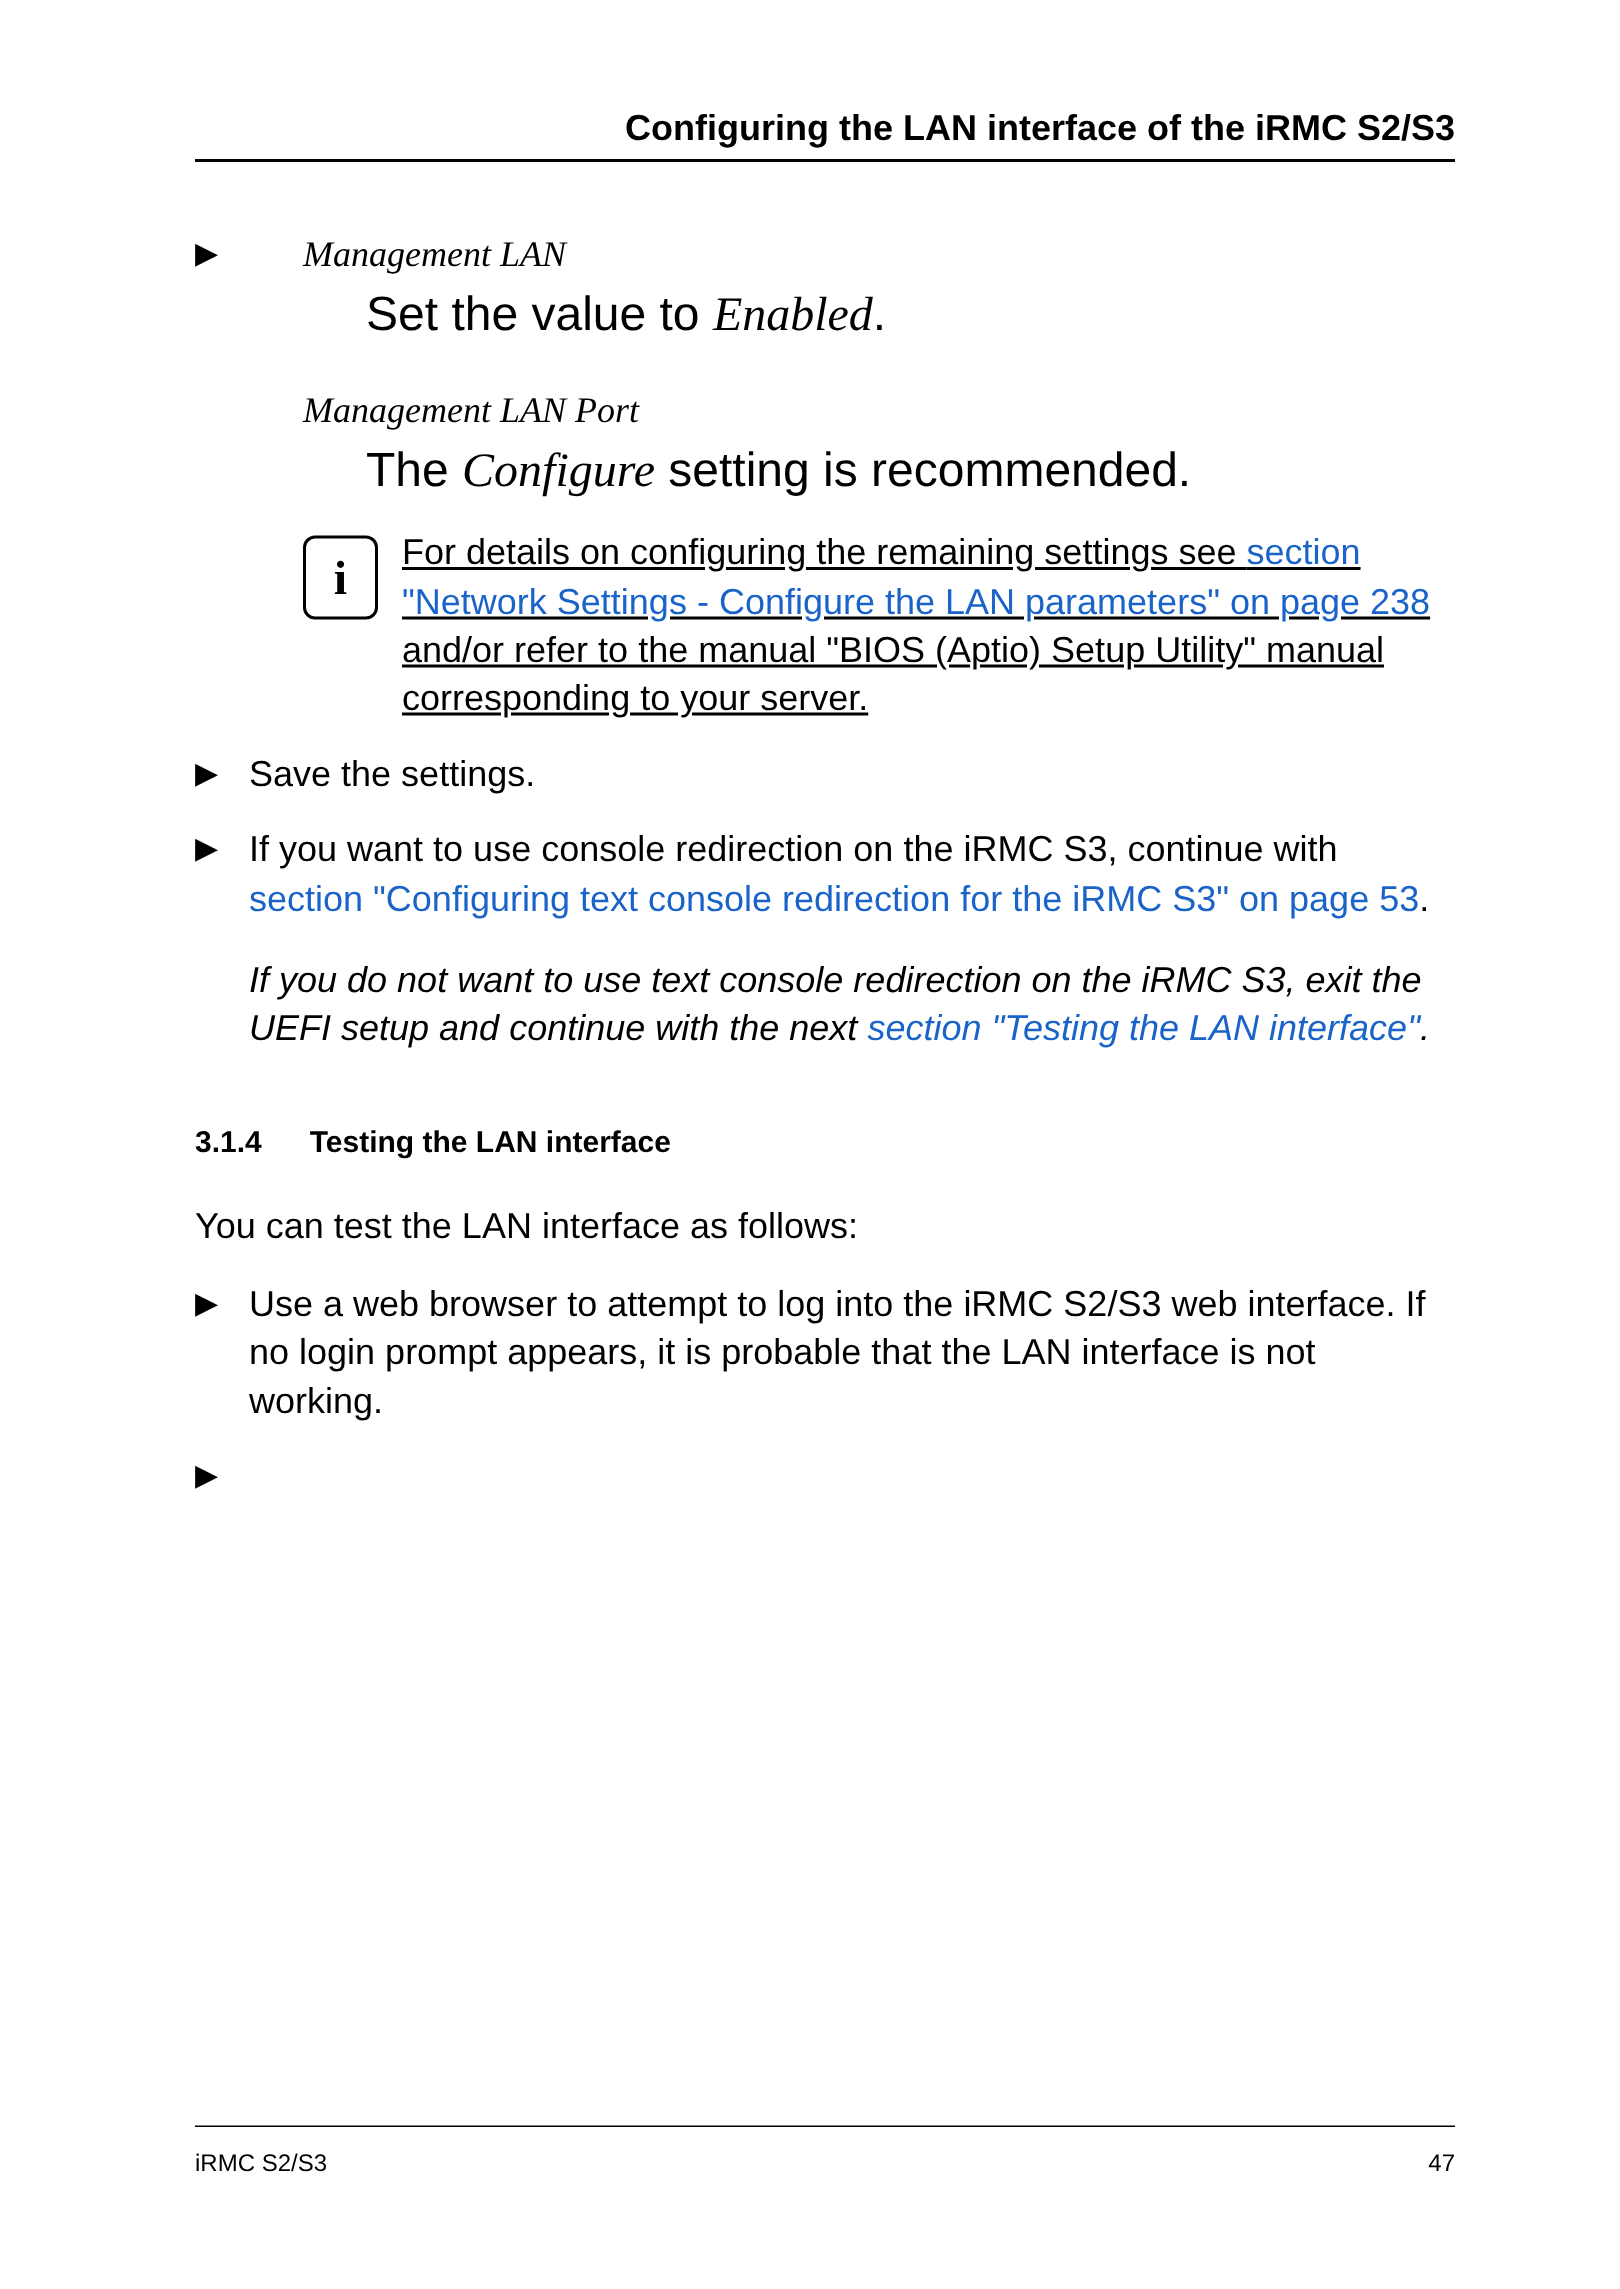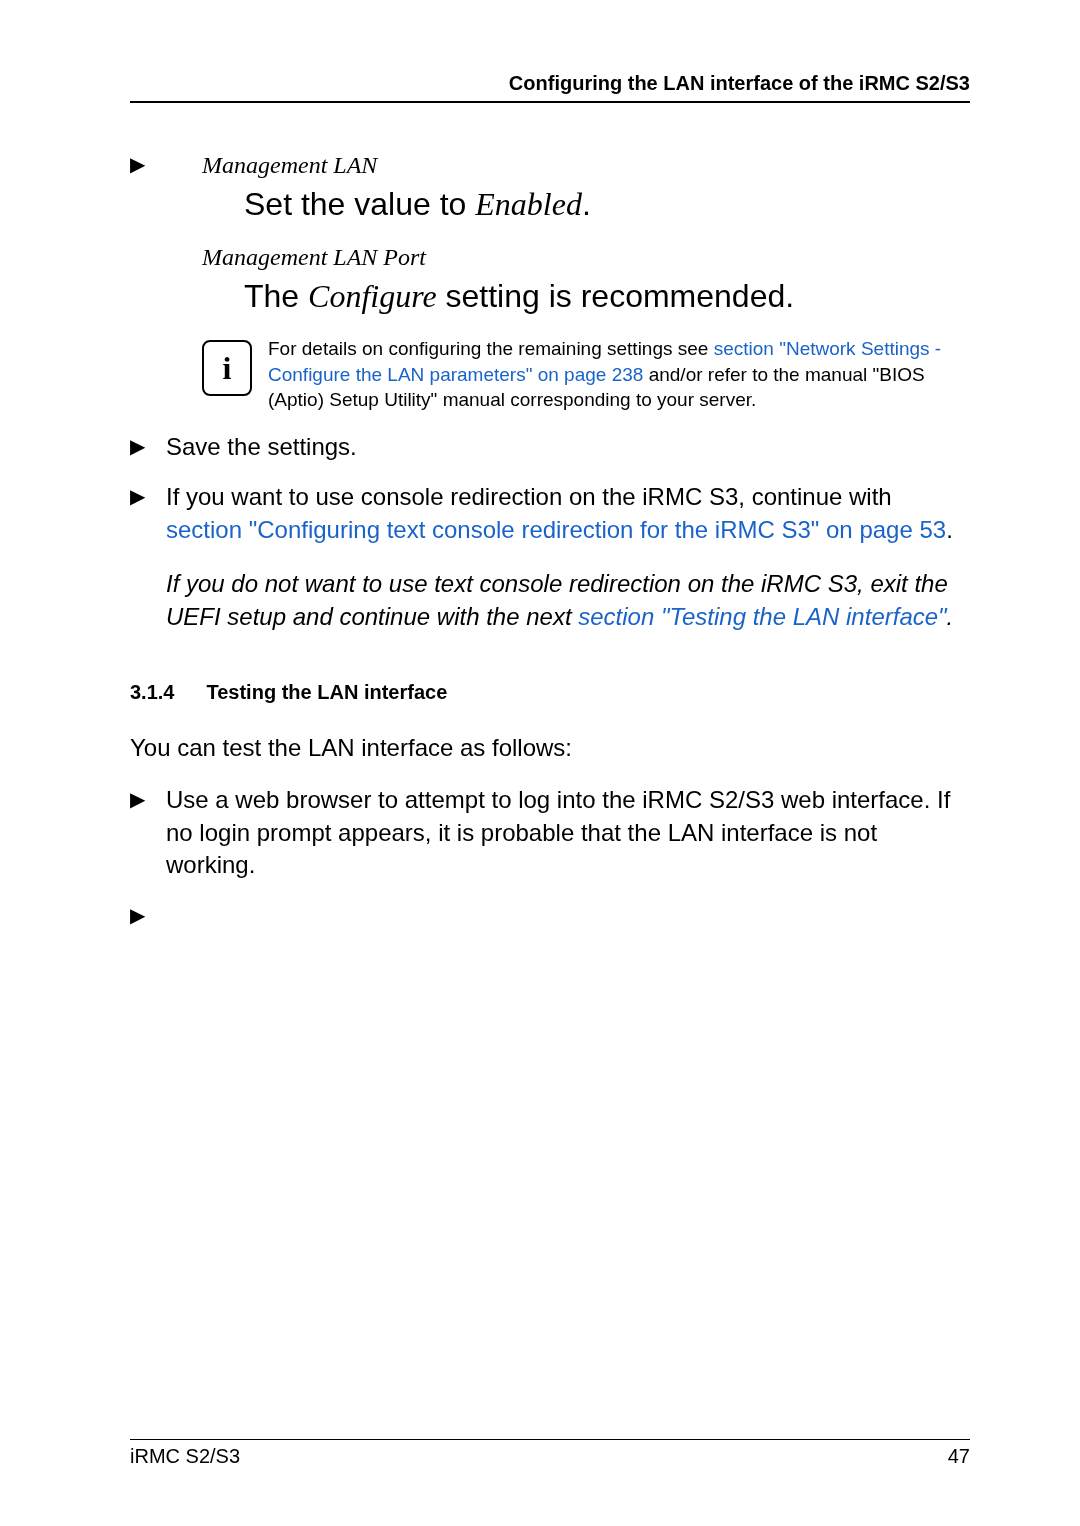--- a/index.html
+++ b/index.html
@@ -14,21 +14,21 @@
   .page {
     box-sizing: border-box;
     width: 1080px;
     height: 1526px;
     padding: 72px 110px 60px 130px;
     position: relative;
   }
   .running-head {
     font-family: Arial, Helvetica, sans-serif;
     font-weight: bold;
-    font-size: 20px;
+    font-size: 24px;
     text-align: right;
     padding-bottom: 6px;
     border-bottom: 2px solid #000;
     margin-bottom: 46px;
   }
   .body {
     font-size: 24px;
     line-height: 1.35;
   }
   .bullet-block {
@@ -43,21 +43,21 @@
     font-size: 20px;
   }
   .dl {
     margin-left: 36px;
     margin-top: 10px;
   }
   .dt {
     font-family: Georgia, 'Times New Roman', serif;
     font-style: italic;
     font-size: 24px;
-    margin-top: 14px;
+    margin-top: 26px;
   }
   .dd {
     margin-left: 42px;
     margin-top: 2px;
     font-size: 32px;
   }
   .serif-italic {
     font-family: Georgia, 'Times New Roman', serif;
     font-style: italic;
   }
@@ -81,21 +81,22 @@
     font-weight: bold;
     font-size: 32px;
     margin-right: 16px;
     margin-top: 4px;
   }
   .info-icon .dot {
     position: relative;
   }
   .info-text {
     flex: 1 1 auto;
-    font-size: 19px;
+    font-size: 24px;
+    text-decoration: underline;
   }
   .link {
     color: #1a63c9;
   }
   .para {
     margin-left: 36px;
     margin-top: 18px;
     margin-bottom: 20px;
     font-style: italic;
   }
@@ -107,26 +108,26 @@
     margin-bottom: 26px;
   }
   .sec-num {
     display: inline-block;
     margin-right: 32px;
   }
   .footer {
     position: absolute;
     left: 130px;
     right: 110px;
-    bottom: 58px;
+    bottom: 74px;
     border-top: 1px solid #000;
-    padding-top: 5px;
+    padding-top: 16px;
     display: flex;
     justify-content: space-between;
-    font-size: 20px;
+    font-size: 16px;
   }
 </style>
 </head>
 <body>
 
 <div class="page">
 
   <div class="running-head">Configuring the LAN interface of the iRMC S2/S3</div>
 
   <div class="body">

